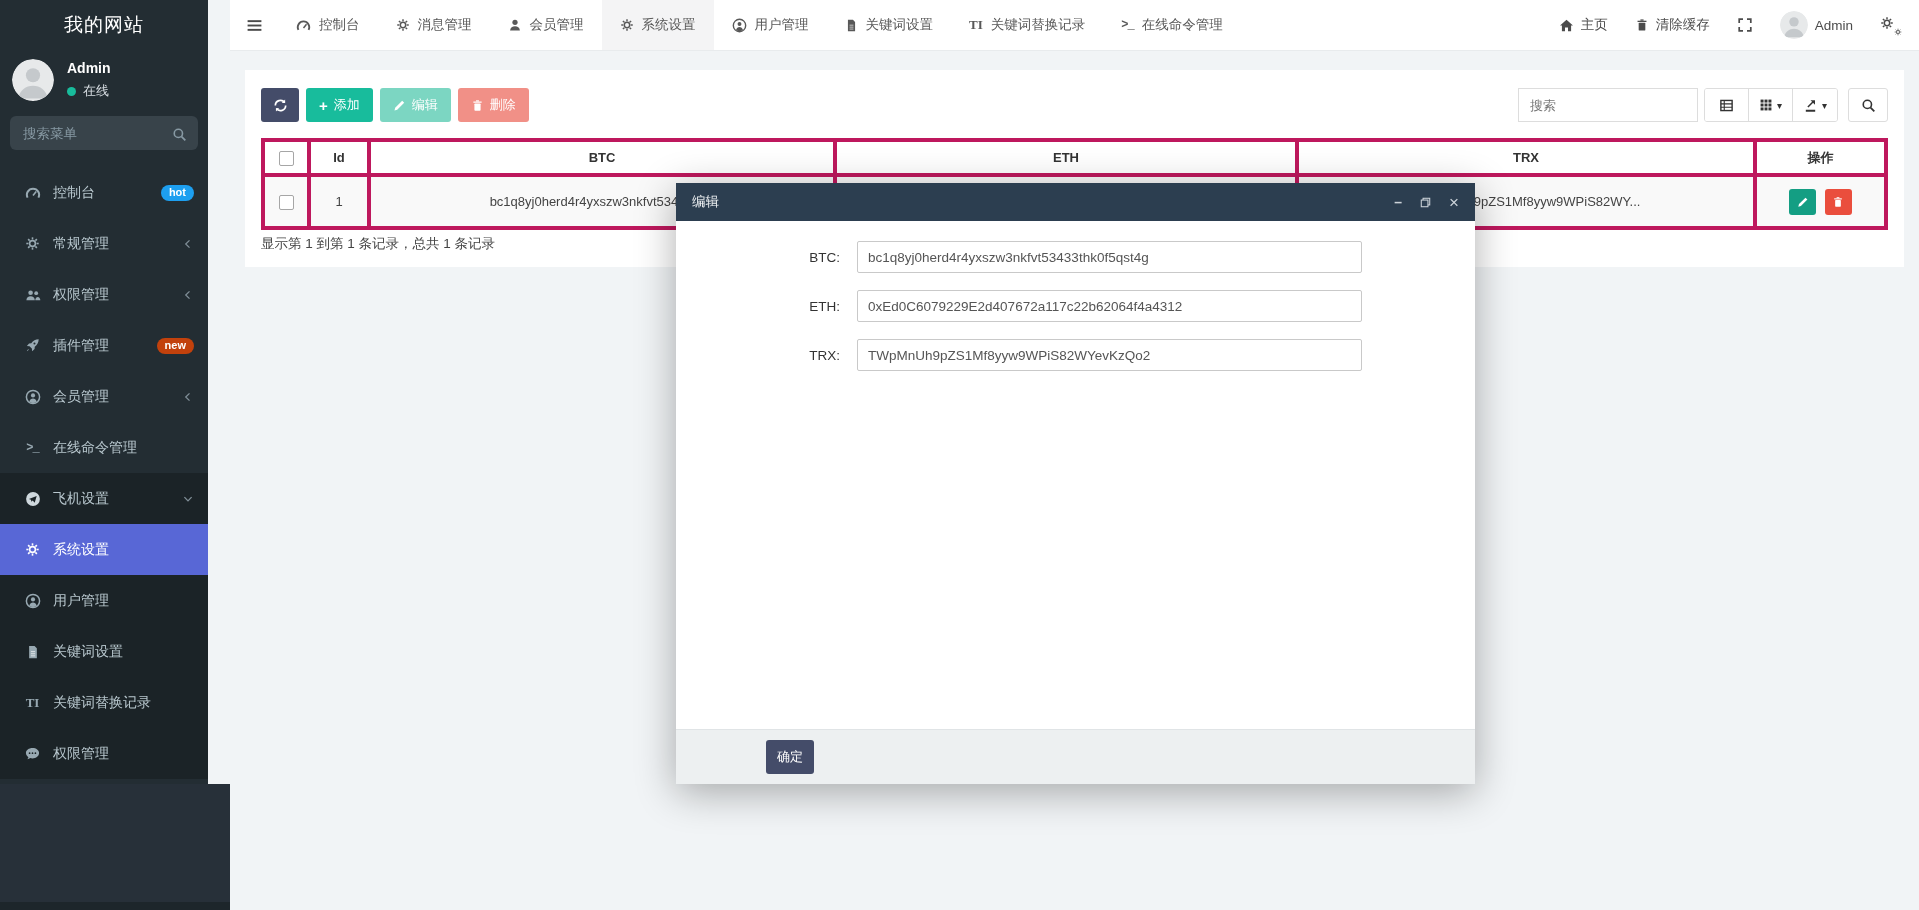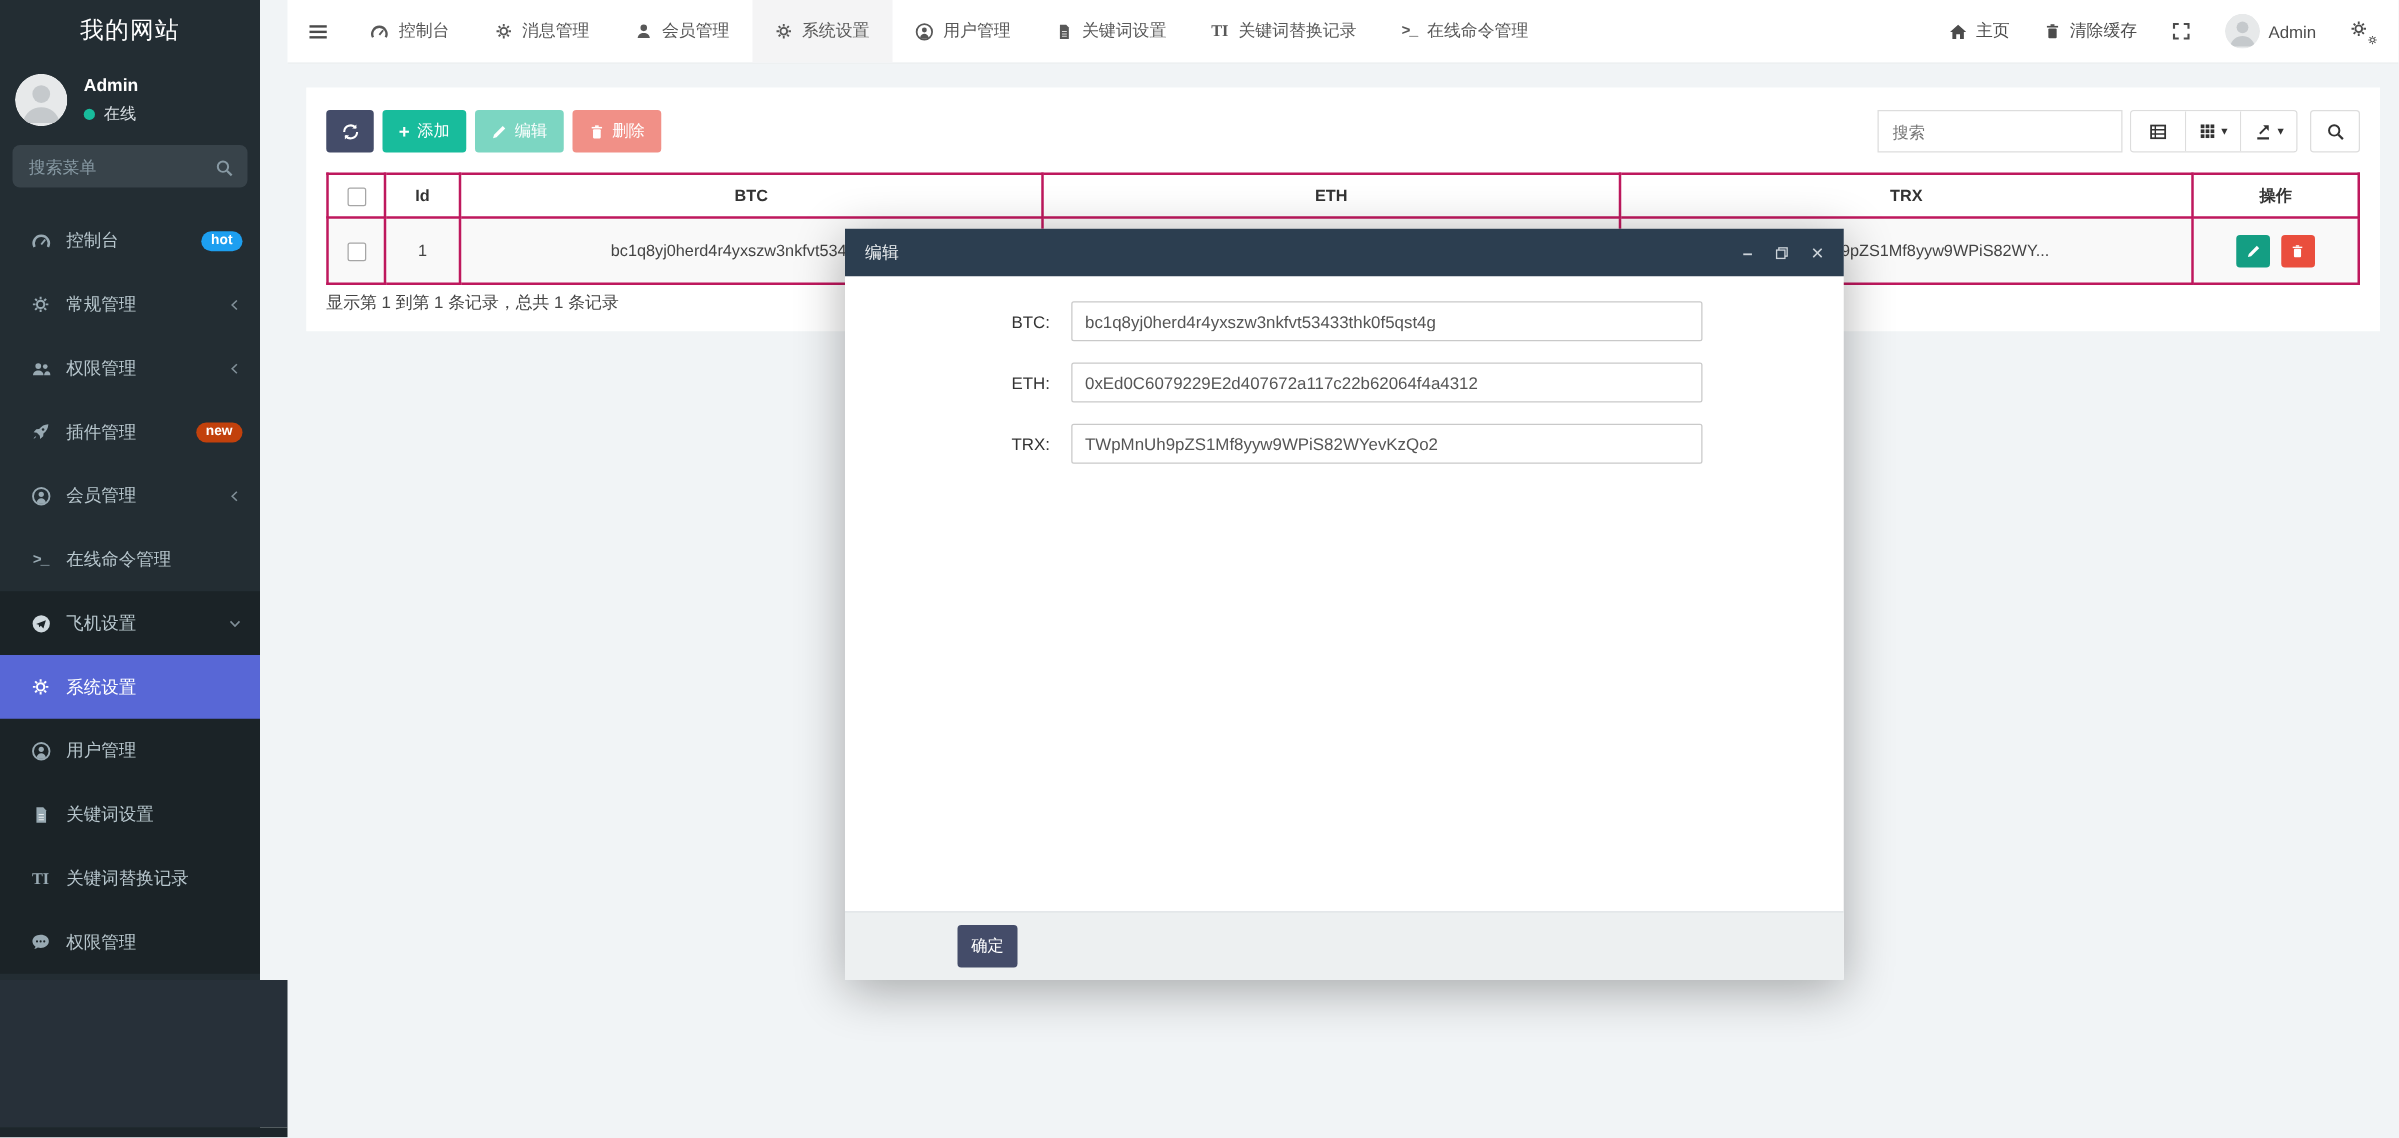--- a/index.html
+++ b/index.html
@@ -54,29 +54,29 @@
 
   
   .card { position:absolute; left:245px; top:70px; width:1659px; background:#ffffff; padding:18px 16px 14px; z-index:1; }
   .toolbar { display:flex; align-items:center; }
   .btn { height:34px; border-radius:3px; font-size:13px; color:#fff; display:inline-flex; align-items:center; gap:6px; padding:0 13px; border:none; cursor:pointer; margin-right:7px; }
   .btn-refresh { background:#444c69; width:38px; justify-content:center; padding:0; }
   .btn-add { background:#18bc9c; }
   .btn-edit { background:#7cd6c2; cursor:not-allowed; }
   .btn-del { background:#f19087; cursor:not-allowed; }
   .tb-right { margin-left:auto; display:flex; align-items:center; }
-  .search-box input { width:196px; height:34px; border:1px solid #dddddd; padding:0 11px; font-size:13px; color:#3b82f6; outline:none; background:#fff; }
+  .search-box input { width:180px; height:34px; border:1px solid #dddddd; padding:0 11px; font-size:13px; color:#3b82f6; outline:none; background:#fff; }
   .btn-group { display:flex; border:1px solid #dddddd; border-radius:3px; margin-left:6px; overflow:hidden; }
   .tool-btn { min-width:44px; height:32px; background:#ffffff; display:flex; align-items:center; justify-content:center; gap:4px; border:none; border-right:1px solid #dddddd; color:#333; cursor:pointer; font-size:11px; }
   .tool-btn:last-child { border-right:none; }
   .caret { font-size:10px; color:#333; }
   .btn-search-toggle { width:40px; height:34px; border:1px solid #dddddd; border-radius:3px; background:#fff; margin-left:10px; display:flex; align-items:center; justify-content:center; color:#333; cursor:pointer; }
 
   table.grid { width:100%; border-collapse:collapse; margin-top:16px; table-layout:fixed; }
-  .grid th, .grid td { border:2px solid #be185d; font-size:13px; text-align:center; overflow:hidden; white-space:nowrap;margin-top:36px; }
+  .grid th, .grid td { border:4px solid #be185d; font-size:13px; text-align:center; overflow:hidden; white-space:nowrap;margin-top:36px; }
   .grid th { height:35px; font-weight:bold; color:#333; background:#fff; }
   .grid td { height:53px; color:#444; background:#f9f9f9; }
   .cb { display:inline-block; width:15px; height:15px; border:1px solid #a6a6a6; border-radius:2px; background:#fff; vertical-align:middle; cursor:pointer; }
   .act-btn { width:27px; height:26px; border:none; border-radius:3px; display:inline-flex; align-items:center; justify-content:center; color:#fff; cursor:pointer; }
   .act-edit { background:#149e83; margin-right:5px; }
   .act-del { background:#ea4e3d; }
   .summary { margin-top:5px; font-size:13.5px; color:#444; }
 
   
   .modal { position:absolute; left:676px; top:183px; width:799px; height:601px; background:#ffffff; box-shadow:0 8px 40px rgba(0,0,0,.32); border-radius:2px; display:flex; flex-direction:column; z-index:20; }

